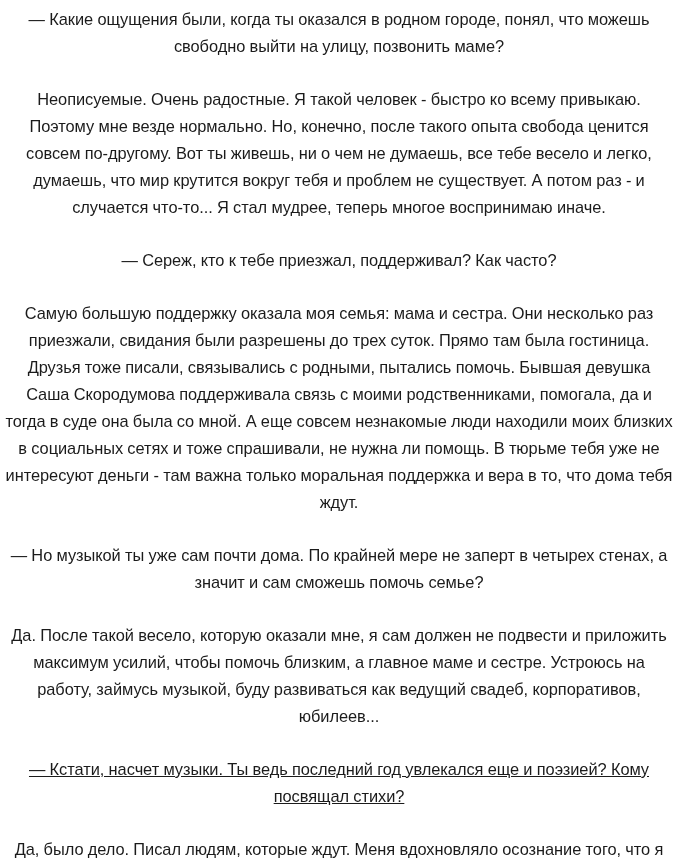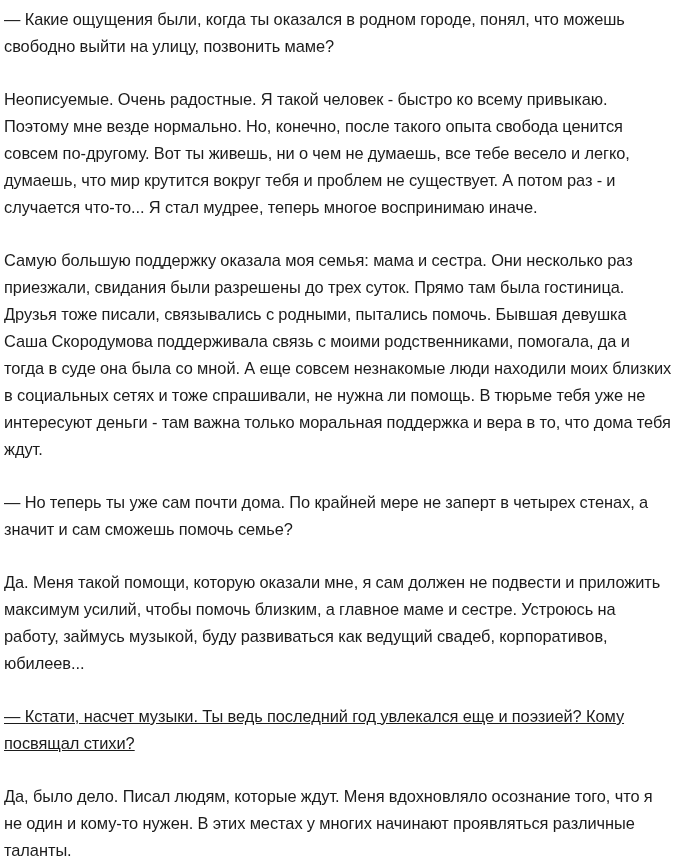--- a/index.html
+++ b/index.html
@@ -19,34 +19,35 @@
     width: 700px;
     padding: 6px 26px 0 4px;
   }
   .para {
     margin: 0 0 26px 0;
     font-size: 16.4px;
     line-height: 27px;
     color: #1b1b1b;
     letter-spacing: -0.05px;
     word-spacing: -0.2px;
-    text-align: left;
+    text-align: center;
     -webkit-font-smoothing: antialiased;
   }
   .para:last-child {
     margin-bottom: 0;
   }
   .para.question {
     
   }
 </style>
 </head>
 <body style="background: rgb(255, 255, 255);">
 
 <article id="article">
   <p class="para question" style="color: rgb(27, 27, 27);">— Какие ощущения были, когда ты оказался в родном городе, понял, что можешь свободно выйти на улицу, позвонить маме?</p>
   <p class="para answer" style="color: rgb(27, 27, 27);">Неописуемые. Очень радостные. Я такой человек - быстро ко всему привыкаю. Поэтому мне везде нормально. Но, конечно, после такого опыта свобода ценится совсем по-другому. Вот ты живешь, ни о чем не думаешь, все тебе весело и легко, думаешь, что мир крутится вокруг тебя и проблем не существует. А потом раз - и случается что-то... Я стал мудрее, теперь многое воспринимаю иначе.</p>
+  <p class="para question" style="color: rgb(27, 27, 27);">— Сереж, кто к тебе приезжал, поддерживал? Как часто?</p>
   <p class="para answer" style="color: rgb(27, 27, 27);">Самую большую поддержку оказала моя семья: мама и сестра. Они несколько раз приезжали, свидания были разрешены до трех суток. Прямо там была гостиница. Друзья тоже писали, связывались с родными, пытались помочь. Бывшая девушка Саша Скородумова поддерживала связь с моими родственниками, помогала, да и тогда в суде она была со мной. А еще совсем незнакомые люди находили моих близких в социальных сетях и тоже спрашивали, не нужна ли помощь. В тюрьме тебя уже не интересуют деньги - там важна только моральная поддержка и вера в то, что дома тебя ждут.</p>
-  <p class="para question" style="color: rgb(27, 27, 27);">— Но теперь ты уже сам почти дома. По крайней мере не заперт в четырех стенах, а значит и сам сможешь помочь семье?</p>
-  <p class="para answer" style="color: rgb(27, 27, 27);">Да. Меня такой помощи, которую оказали мне, я сам должен не подвести и приложить максимум усилий, чтобы помочь близким, а главное маме и сестре. Устроюсь на работу, займусь музыкой, буду развиваться как ведущий свадеб, корпоративов, юбилеев...</p>
+  <p class="para question" style="color: rgb(27, 27, 27);">— Но музыкой ты уже сам почти дома. По крайней мере не заперт в четырех стенах, а значит и сам сможешь помочь семье?</p>
+  <p class="para answer" style="color: rgb(27, 27, 27);">Да. После такой весело, которую оказали мне, я сам должен не подвести и приложить максимум усилий, чтобы помочь близким, а главное маме и сестре. Устроюсь на работу, займусь музыкой, буду развиваться как ведущий свадеб, корпоративов, юбилеев...</p>
   <p class="para question" style="color: rgb(27, 27, 27); text-decoration: underline;">— Кстати, насчет музыки. Ты ведь последний год увлекался еще и поэзией? Кому посвящал стихи?</p>
   <p class="para answer" style="color: rgb(27, 27, 27);">Да, было дело. Писал людям, которые ждут. Меня вдохновляло осознание того, что я не один и кому-то нужен. В этих местах у многих начинают проявляться различные таланты.</p>
 </article>
 
 </body></html>

